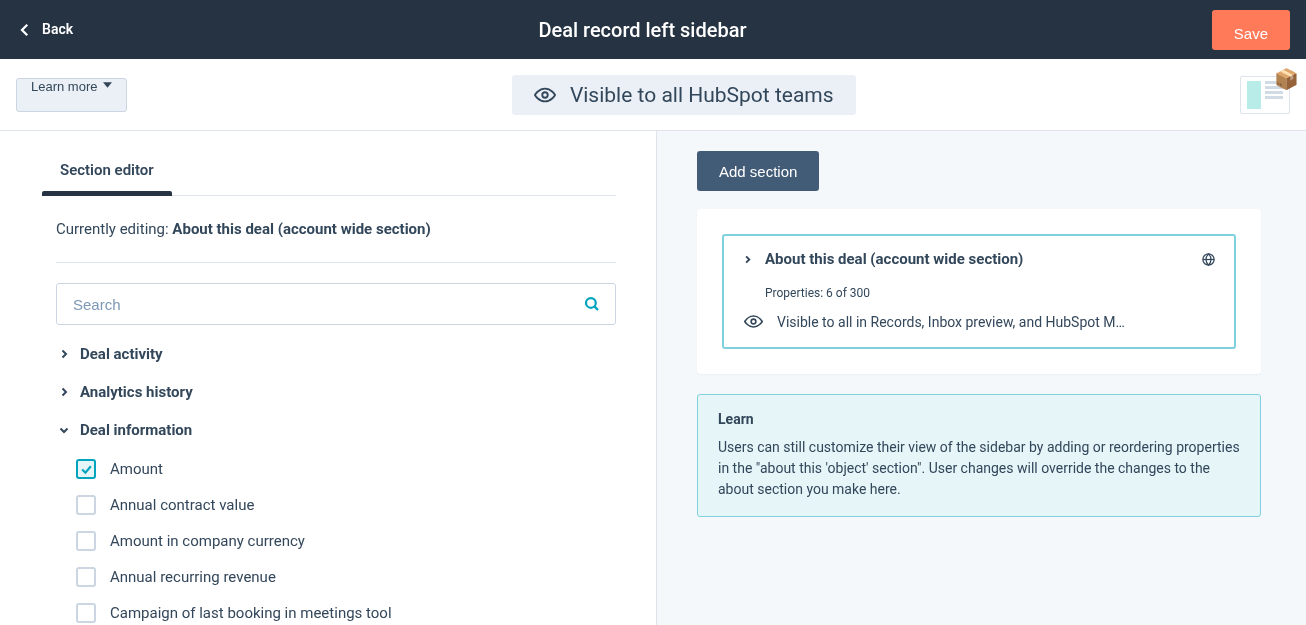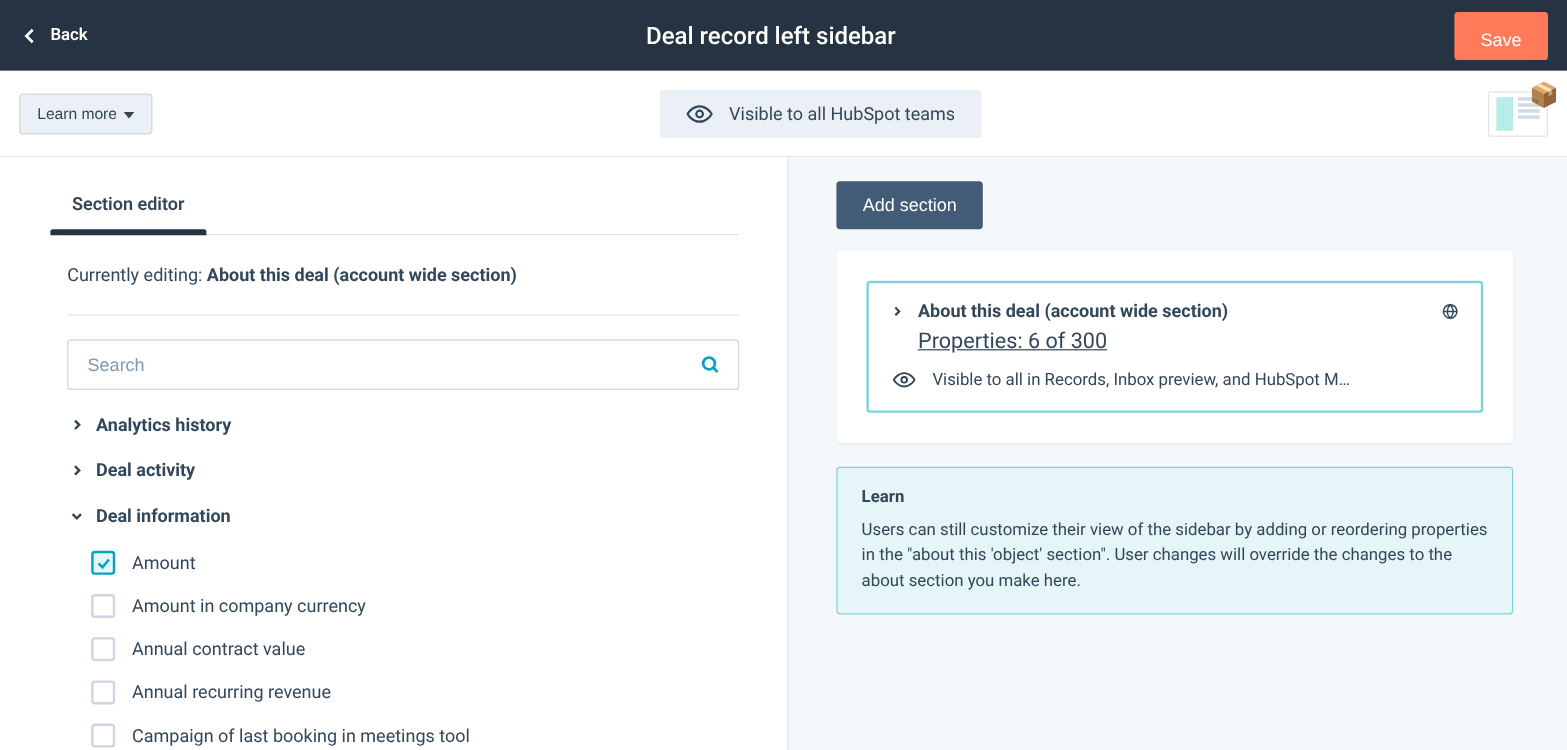--- a/index.html
+++ b/index.html
@@ -41,27 +41,27 @@
   
   .subbar{
     height:72px;border-bottom:1px solid var(--hs-border);
     display:flex;align-items:center;justify-content:space-between;
     padding:0 16px;background:#fff;
   }
   .learn-more-btn{
     background:#EAF0F6;color:var(--hs-text);
     border:1px solid var(--hs-card-border);border-radius:3px;
     height:34px;padding:0 14px;font-size:13px;cursor:pointer;
-    display:flex;align-items:center;gap:6px;
+    display:flex;align-items:flex-start;gap:6px;
   }
   .learn-more-btn .caret{margin-top:3px;}
   .visibility-chip{
     display:flex;align-items:center;gap:14px;
     background:#EAF0F6;border-radius:3px;
-    height:40px;padding:0 22px;font-size:15px;color:var(--hs-text);
+    height:40px;padding:0 22px;font-size:21px;color:var(--hs-text);
   }
   .preview-icon{
     width:50px;height:38px;border:1px solid var(--hs-border);border-radius:2px;
     display:flex;align-items:stretch;padding:4px 6px;gap:4px;background:#fff;
     position:relative;
   }
   .preview-icon .col-a{width:14px;background:#B7ECE9;}
   .preview-icon .col-b{flex:1;display:flex;flex-direction:column;gap:2px;}
   .preview-icon .ln{height:3px;background:#D1DBE6;}
   .preview-badge{
@@ -125,21 +125,21 @@
   }
   .section-card{
     border:2px solid var(--hs-active-border);border-radius:3px;
     padding:14px 18px 16px;background:#fff;
   }
   .card-row1{display:flex;align-items:center;justify-content:space-between;}
   .card-row1 .left-part{display:flex;align-items:center;gap:12px;}
   .card-row1 .chevron{width:11px;height:11px;color:var(--hs-text);}
   .card-title{font-weight:700;font-size:15px;}
   .globe svg{width:15px;height:15px;color:var(--hs-text);}
-  .card-sub{margin:6px 0 12px 23px;font-size:18px;color:var(--hs-text);text-decoration:underline;}
+  .card-sub{margin:18px 0 12px 23px;font-size:12px;color:var(--hs-text);}
   .card-vis{display:flex;align-items:center;gap:14px;margin-left:2px;font-size:14px;white-space:nowrap;overflow:hidden;text-overflow:ellipsis;}
   .card-vis svg{width:19px;height:19px;flex-shrink:0;}
 
   .note{
     border:1px solid var(--hs-active-border);background:#E5F5F8;border-radius:3px;
     padding:16px 20px;
   }
   .note-title{font-weight:700;margin-bottom:10px;}
   .note-body{font-size:14px;line-height:1.5;}
 
@@ -215,30 +215,30 @@
     </div>
 
     <div class="group-list">
 
       <div class="group">
         <span class="chevron">
           <svg viewBox="0 0 24 24" fill="none" stroke="currentColor" stroke-width="4">
               <polyline points="9 5 16 12 9 19"></polyline>
             </svg>
         </span>
-        <span class="label">Analytics history</span>
+        <span class="label">Deal activity</span>
       </div>
 
       <div class="group">
         <span class="chevron">
           <svg viewBox="0 0 24 24" fill="none" stroke="currentColor" stroke-width="4">
               <polyline points="9 5 16 12 9 19"></polyline>
             </svg>
         </span>
-        <span class="label">Deal activity</span>
+        <span class="label">Analytics history</span>
       </div>
 
       <div class="group">
         <span class="chevron">
           <svg viewBox="0 0 24 24" fill="none" stroke="currentColor" stroke-width="4">
               <polyline points="5 9 12 16 19 9"></polyline>
             </svg>
         </span>
         <span class="label">Deal information</span>
       </div>
@@ -246,25 +246,25 @@
         <div class="property">
           <span class="checkbox checked">
             <svg viewBox="0 0 24 24" fill="none" stroke="currentColor" stroke-width="4">
                 <polyline points="4 12 10 18 20 6"></polyline>
               </svg>
           </span>
           <span class="plabel">Amount</span>
         </div>
         <div class="property">
           <span class="checkbox"></span>
+          <span class="plabel">Annual contract value</span>
+        </div>
+        <div class="property">
+          <span class="checkbox"></span>
           <span class="plabel">Amount in company currency</span>
-        </div>
-        <div class="property">
-          <span class="checkbox"></span>
-          <span class="plabel">Annual contract value</span>
         </div>
         <div class="property">
           <span class="checkbox"></span>
           <span class="plabel">Annual recurring revenue</span>
         </div>
         <div class="property">
           <span class="checkbox"></span>
           <span class="plabel">Campaign of last booking in meetings tool</span>
         </div>
       </div>

